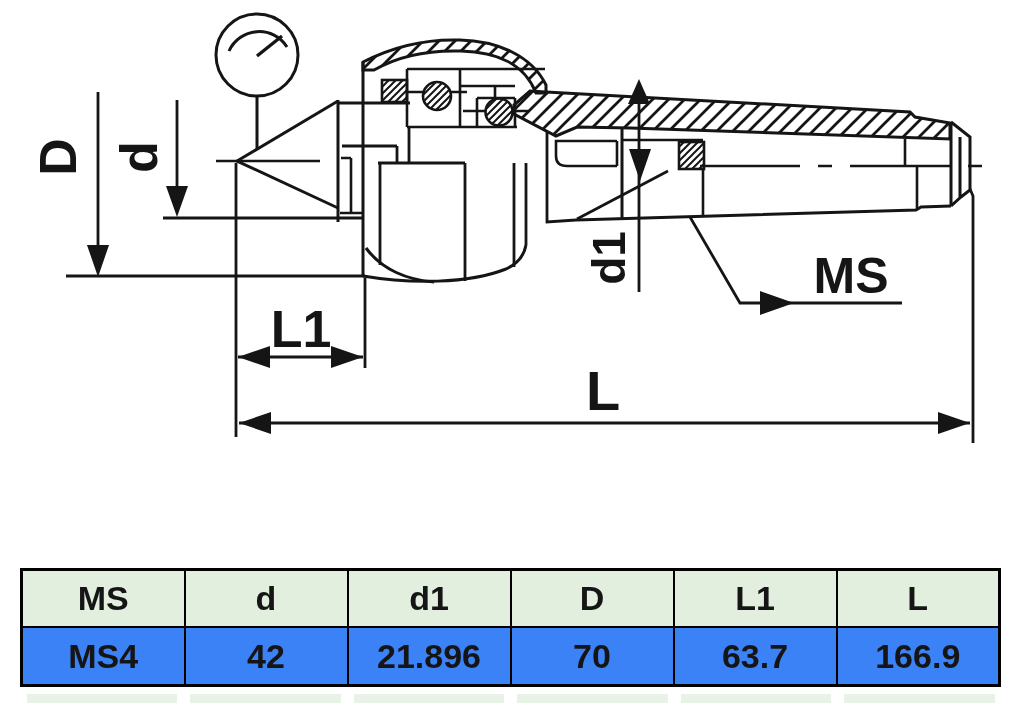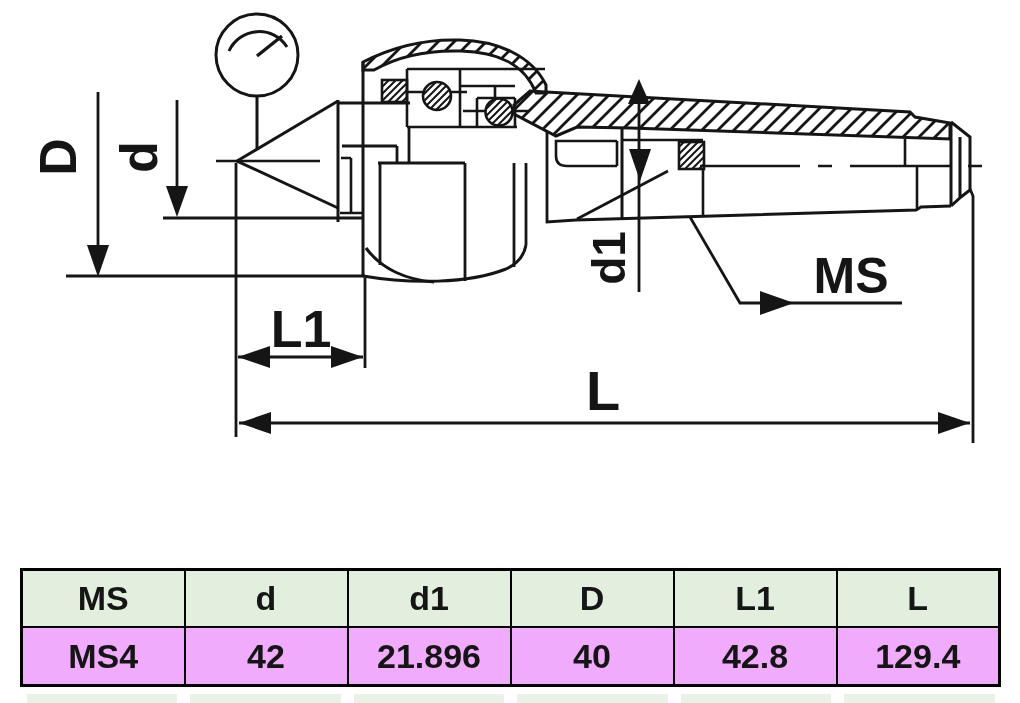--- a/index.html
+++ b/index.html
@@ -13,21 +13,21 @@
   #drawing-svg{position:absolute;left:0;top:0;color:var(--line);}
   .dim-label{font-family:"Liberation Sans",sans-serif;font-weight:bold;fill:var(--line);}
   #spec-table-wrap{position:absolute;left:20px;top:568px;width:981px;}
   table.spec{border-collapse:collapse;table-layout:fixed;width:981px;
              border:3px solid #000;}
   table.spec th,table.spec td{
     border:2.5px solid #000;text-align:center;vertical-align:middle;
     font-weight:bold;font-size:34px;color:#151515;padding:0;
     font-family:"Liberation Sans",sans-serif;}
   table.spec th{height:55px;background:var(--header-bg);}
-  table.spec td{height:56px;background:#f0abfc;}
+  table.spec td{height:56px;background:#3b82f6;}
   .strip{position:absolute;top:694px;height:9px;background:var(--strip);}
 </style>
 </head>
 <body>
 <div id="stage">
 
 <svg id="drawing-svg" width="1020" height="560" viewBox="0 0 1020 560">
   <defs>
     <pattern id="hatchWide" patternUnits="userSpaceOnUse" width="16" height="16">
       <path d="M-4,4 L4,-4 M0,16 L16,0 M12,20 L20,12" stroke="#151515" stroke-width="2.8" fill="none"></path>
@@ -147,23 +147,23 @@
       <th>d</th>
       <th>d1</th>
       <th>D</th>
       <th>L1</th>
       <th>L</th>
     </tr>
     <tr>
       <td>MS4</td>
       <td>42</td>
       <td>21.896</td>
-      <td>40</td>
-      <td>42.8</td>
-      <td>129.4</td>
+      <td>70</td>
+      <td>63.7</td>
+      <td>166.9</td>
     </tr>
   </tbody>
       </table>
 </div>
 
 <div class="strip" style="left:27px;width:150px"></div>
 <div class="strip" style="left:190px;width:151px"></div>
 <div class="strip" style="left:354px;width:150px"></div>
 <div class="strip" style="left:517px;width:151px"></div>
 <div class="strip" style="left:681px;width:150px"></div>

